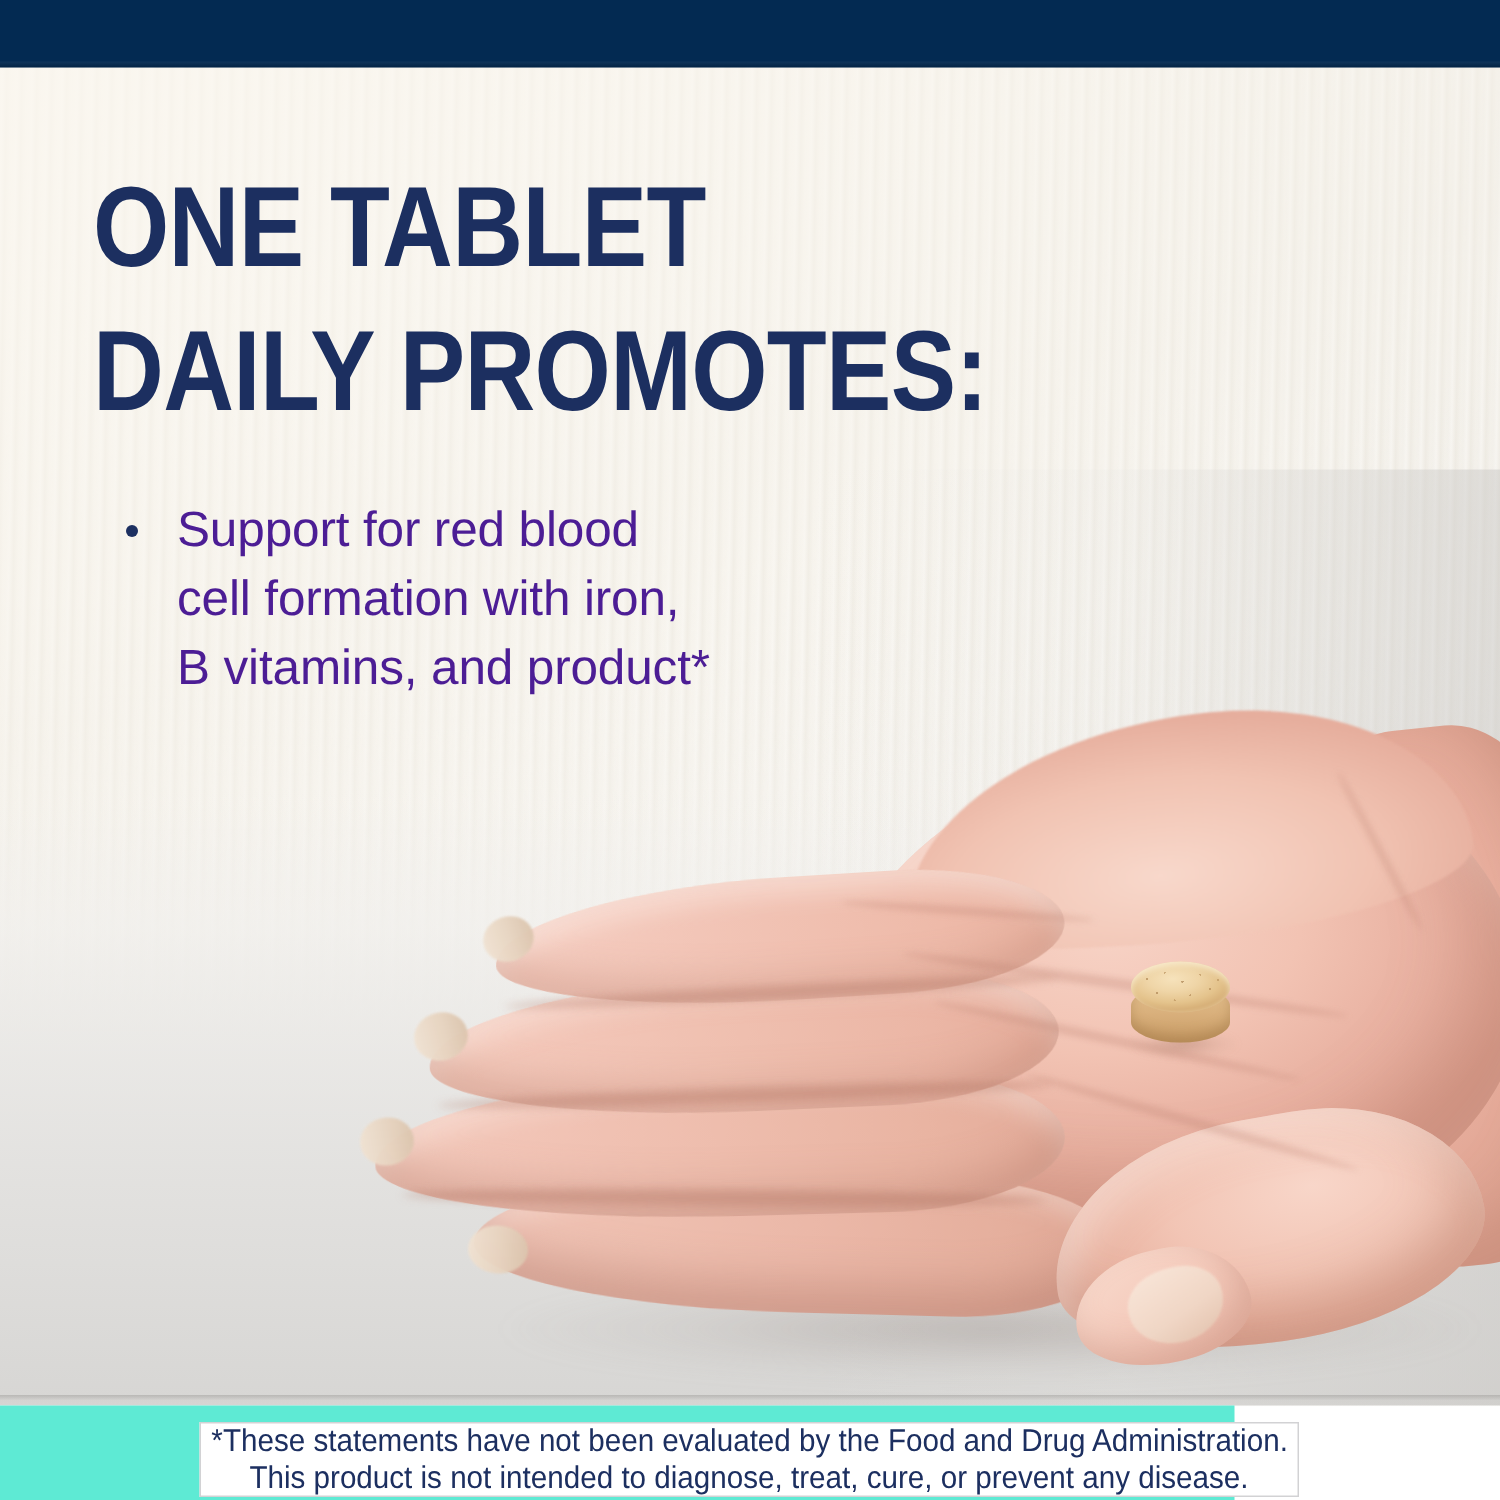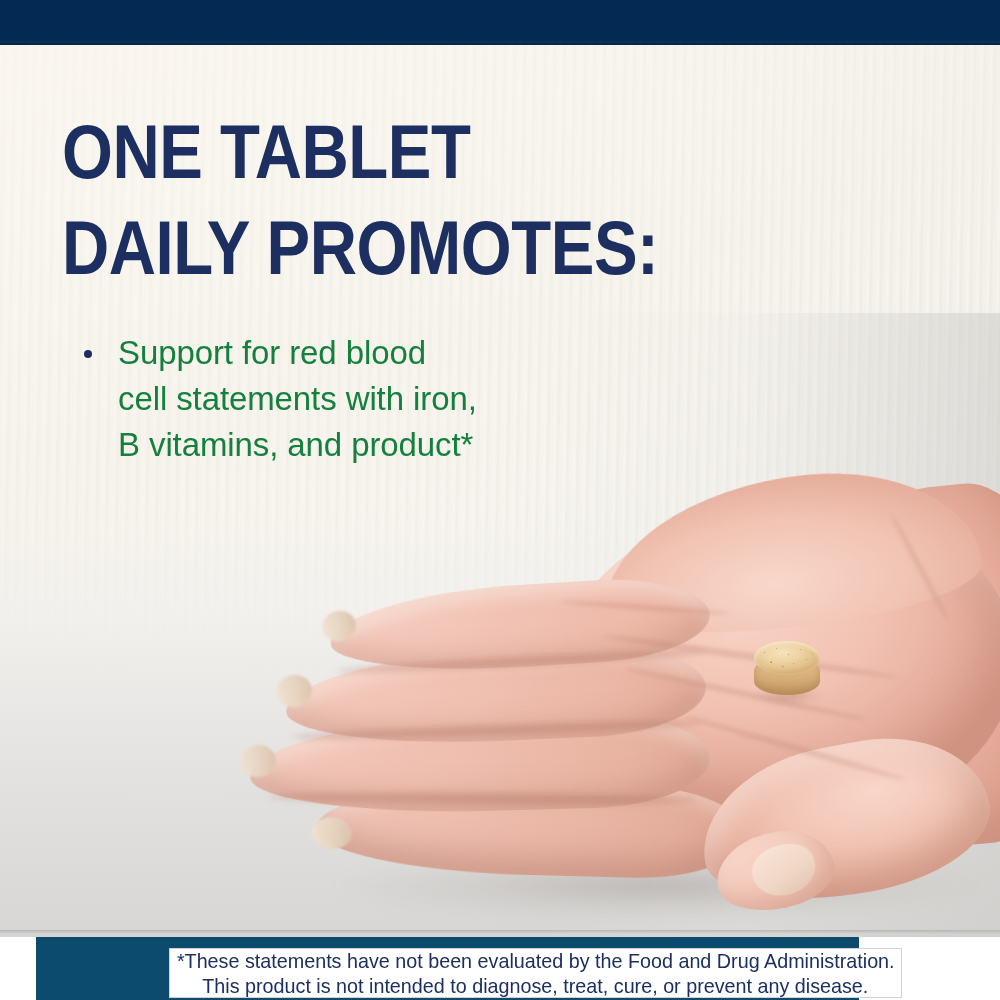--- a/index.html
+++ b/index.html
@@ -363,21 +363,21 @@
     left: 70px;
     top: 330px;
     z-index: 30;
     margin: 0;
     padding: 0;
     list-style: none;
   }
   .bullet-item {
     position: relative;
     padding-left: 48px;
-    color: #15803d;
+    color: #4c1d95;
     font-family: "Liberation Sans", sans-serif;
     font-weight: 400;
     font-size: 33px;
     line-height: 46px;
     letter-spacing: -0.1px;
   }
   .bullet-dot {
     position: absolute;
     left: 14px;
     top: 20px;
@@ -397,23 +397,22 @@
     height: 8px;
     background: linear-gradient(to bottom, rgba(160,158,155,0.55) 0%, rgba(205,204,201,0.25) 45%, rgba(255,255,255,0) 100%);
     z-index: 35;
   }
   .footer {
     position: absolute;
     left: 0;
     top: 937px;
     width: 823px;
     height: 63px;
-    background: #0c4a6e;
+    background: #5eead4;
     z-index: 36;
-    margin-left: 36px;
   }
   .disclaimer-box {
     position: absolute;
     left: 133px;
     top: 11px;
     width: 733px;
     height: 50px;
     border: 1px solid #d2d2d4;
     box-sizing: border-box;
     background: #ffffff;
@@ -494,21 +493,21 @@
 
   <div class="headline">
     <span class="headline-line">ONE TABLET</span>
     <span class="headline-line">DAILY PROMOTES:</span>
   </div>
 
   <ul class="bullet-list">
     <li class="bullet-item">
       <span class="bullet-dot"></span>
       <span class="bullet-text-line">Support for red blood</span>
-      <span class="bullet-text-line">cell statements with iron,</span>
+      <span class="bullet-text-line">cell formation with iron,</span>
       <span class="bullet-text-line">B vitamins, and product*</span>
     </li>
   </ul>
 
   <div class="photo-edge"></div>
 
   <div class="footer">
     <div class="disclaimer-box">
       <span class="disclaimer-line">*These statements have not been evaluated by the Food and Drug Administration.</span>
       <span class="disclaimer-line">This product is not intended to diagnose, treat, cure, or prevent any disease.</span>

